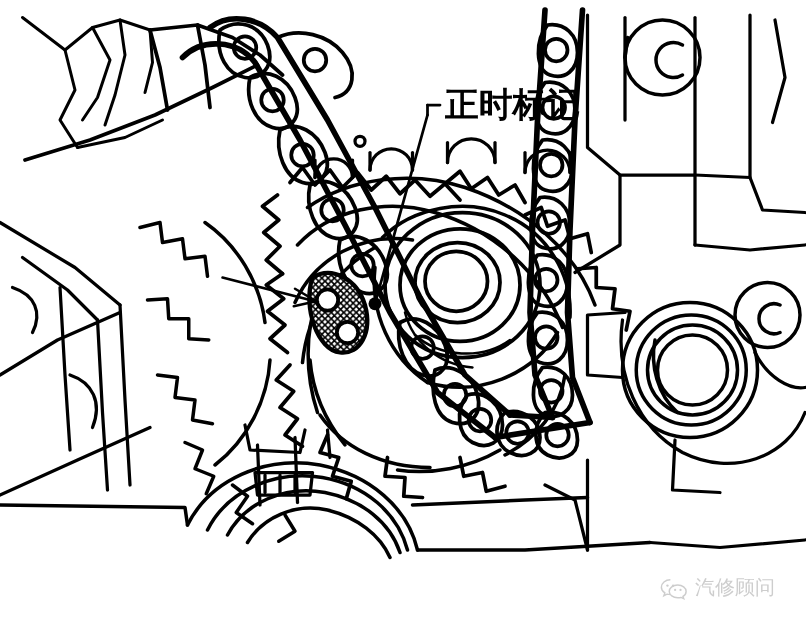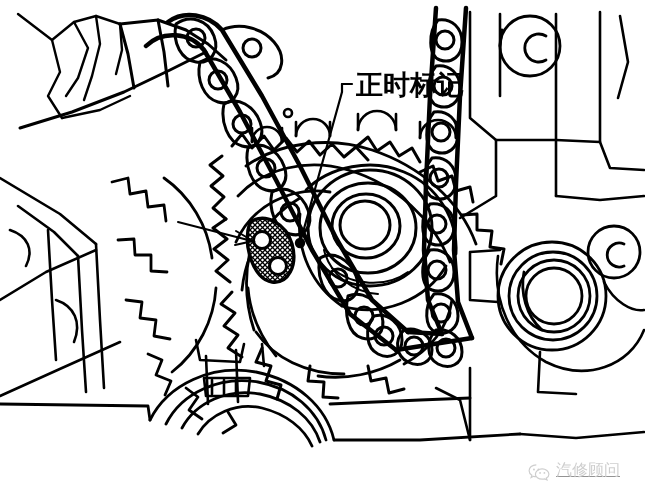--- a/index.html
+++ b/index.html
@@ -42,24 +42,23 @@
     left: 99px;
     top: 208px;
     font-size: 26px;
     line-height: 30px;
   }
   #watermark {
     position: absolute;
     left: 528px;
     top: 460px;
     display: flex;
-    align-items: flex-end;
+    align-items: center;
     gap: 6px;
     opacity: 0.42;
-    text-decoration: underline;
   }
   #watermark .wm-text {
     font-family: "DejaVu Sans", "Liberation Sans", sans-serif;
     font-size: 16px;
     color: #8a8a8a;
     white-space: nowrap;
   }
 </style>
 </head>
 <body>

